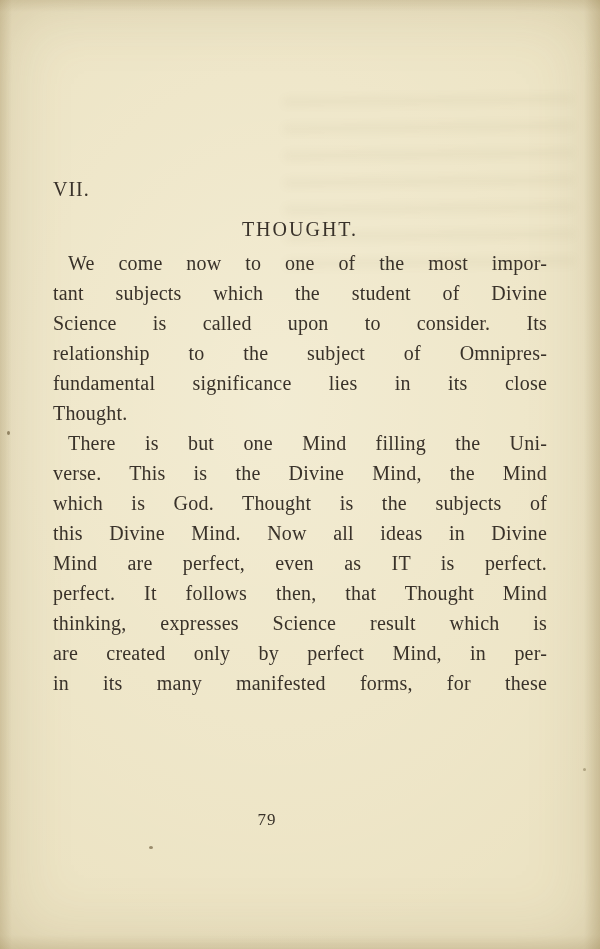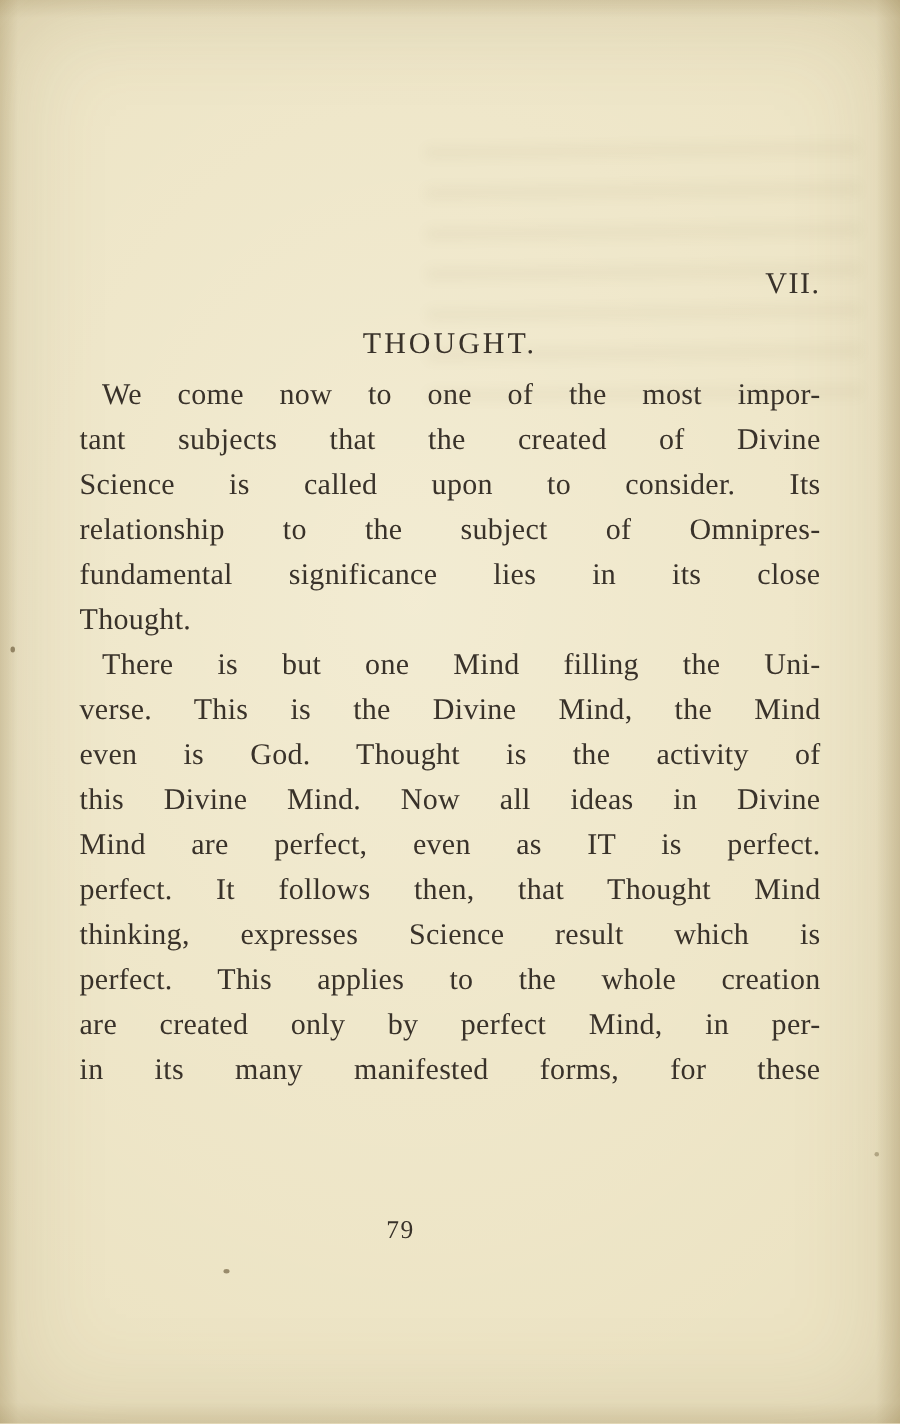--- a/index.html
+++ b/index.html
@@ -35,21 +35,21 @@
     opacity:0.18;
     transform:rotate(-0.6deg);
     pointer-events:none;
   }
   .content{
     position:absolute;
     left:53px; top:177px;
     width:494px;
   }
   .chapter-number{
-    text-align:right;
+    text-align:left;
     font-size:20px;
     line-height:24px;
     letter-spacing:1px;
   }
   .chapter-title{
     text-align:center;
     font-size:20px;
     line-height:26px;
     letter-spacing:2px;
     margin-top:15px;
@@ -91,35 +91,34 @@
 
 <div class="page">
   <div class="ghost"></div>
 
   <div class="content">
     <div class="chapter-number">VII.</div>
     <div class="chapter-title">THOUGHT.</div>
     <div class="paragraphs">
         <div class="paragraph">
           <div class="line indent">We come now to one of the most impor-</div>
-          <div class="line">tant subjects that the created of Divine</div>
+          <div class="line">tant subjects which the student of Divine</div>
           <div class="line">Science is called upon to consider. Its</div>
           <div class="line">relationship to the subject of Omnipres-</div>
           <div class="line">fundamental significance lies in its close</div>
           <div class="line last-left">Thought.</div>
         </div>
         <div class="paragraph">
           <div class="line indent">There is but one Mind filling the Uni-</div>
           <div class="line">verse. This is the Divine Mind, the Mind</div>
-          <div class="line">even is God. Thought is the activity of</div>
+          <div class="line">which is God. Thought is the subjects of</div>
           <div class="line">this Divine Mind. Now all ideas in Divine</div>
           <div class="line">Mind are perfect, even as IT is perfect.</div>
           <div class="line">perfect. It follows then, that Thought Mind</div>
           <div class="line">thinking, expresses Science result which is</div>
-          <div class="line">perfect. This applies to the whole creation</div>
           <div class="line">are created only by perfect Mind, in per-</div>
           <div class="line">in its many manifested forms, for these</div>
         </div>
       </div>
   </div>
 
   <div class="page-number">79</div>
 
   <div class="speck speck-1"></div>
   <div class="speck speck-2"></div>

